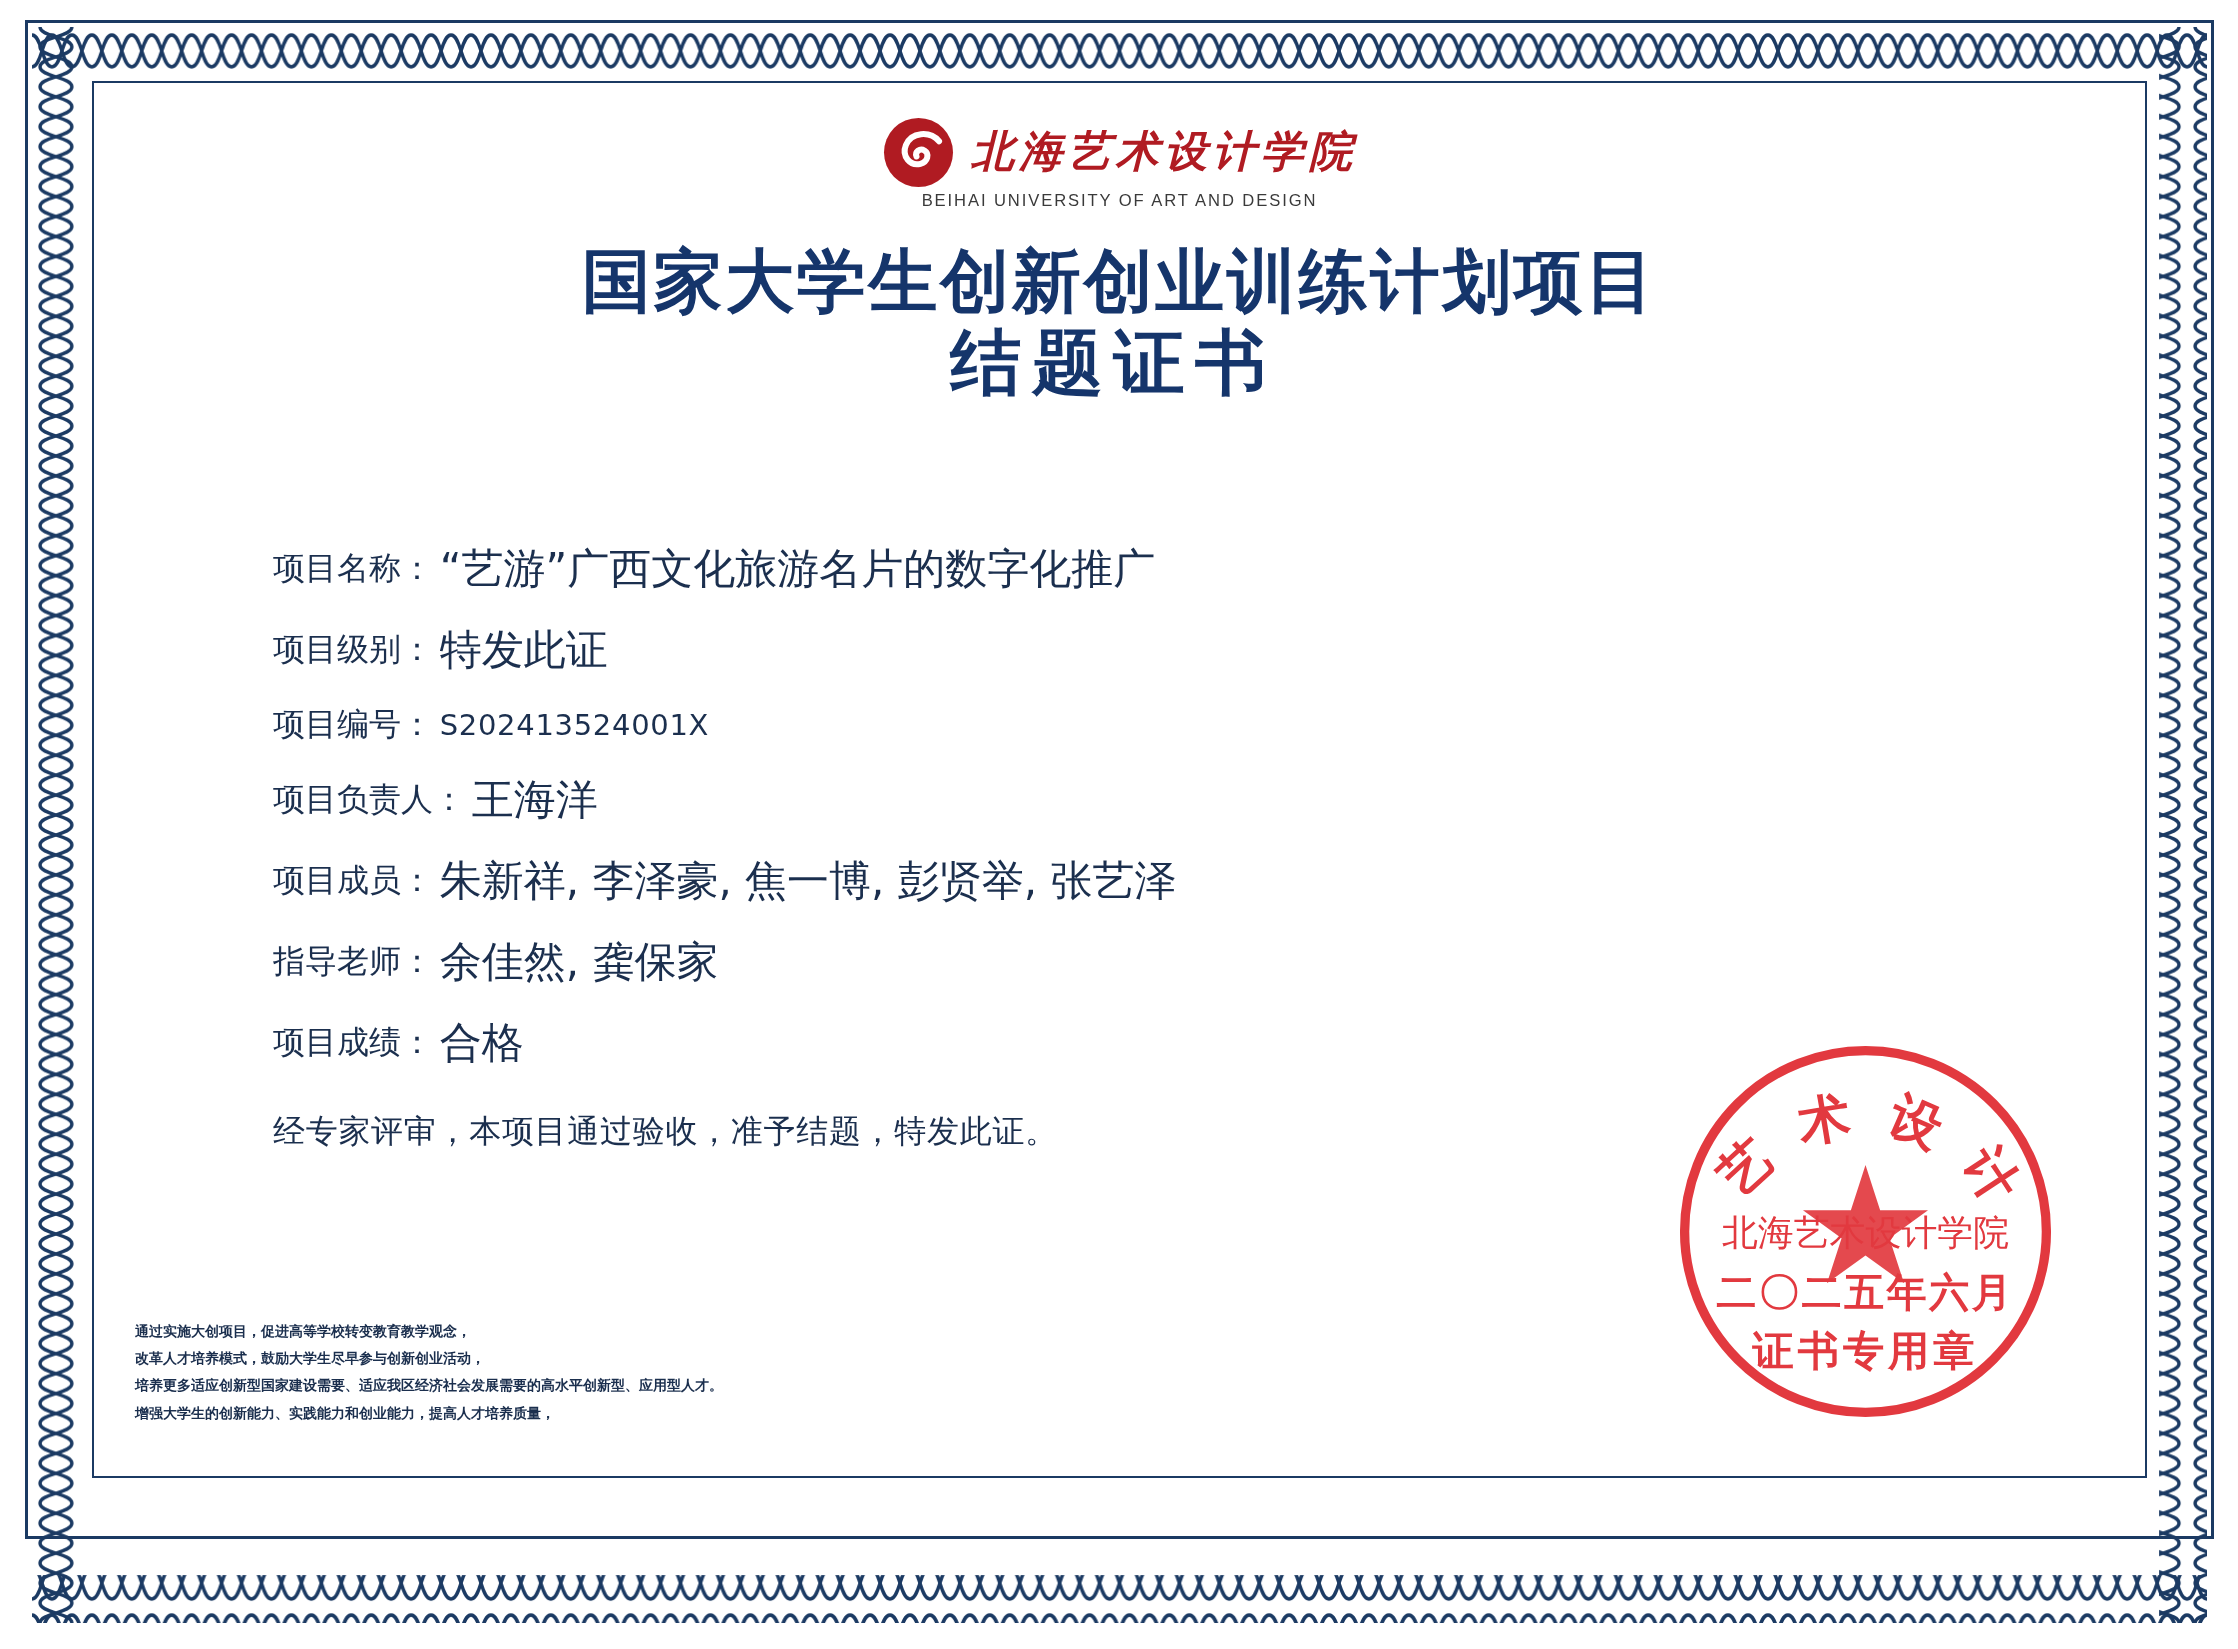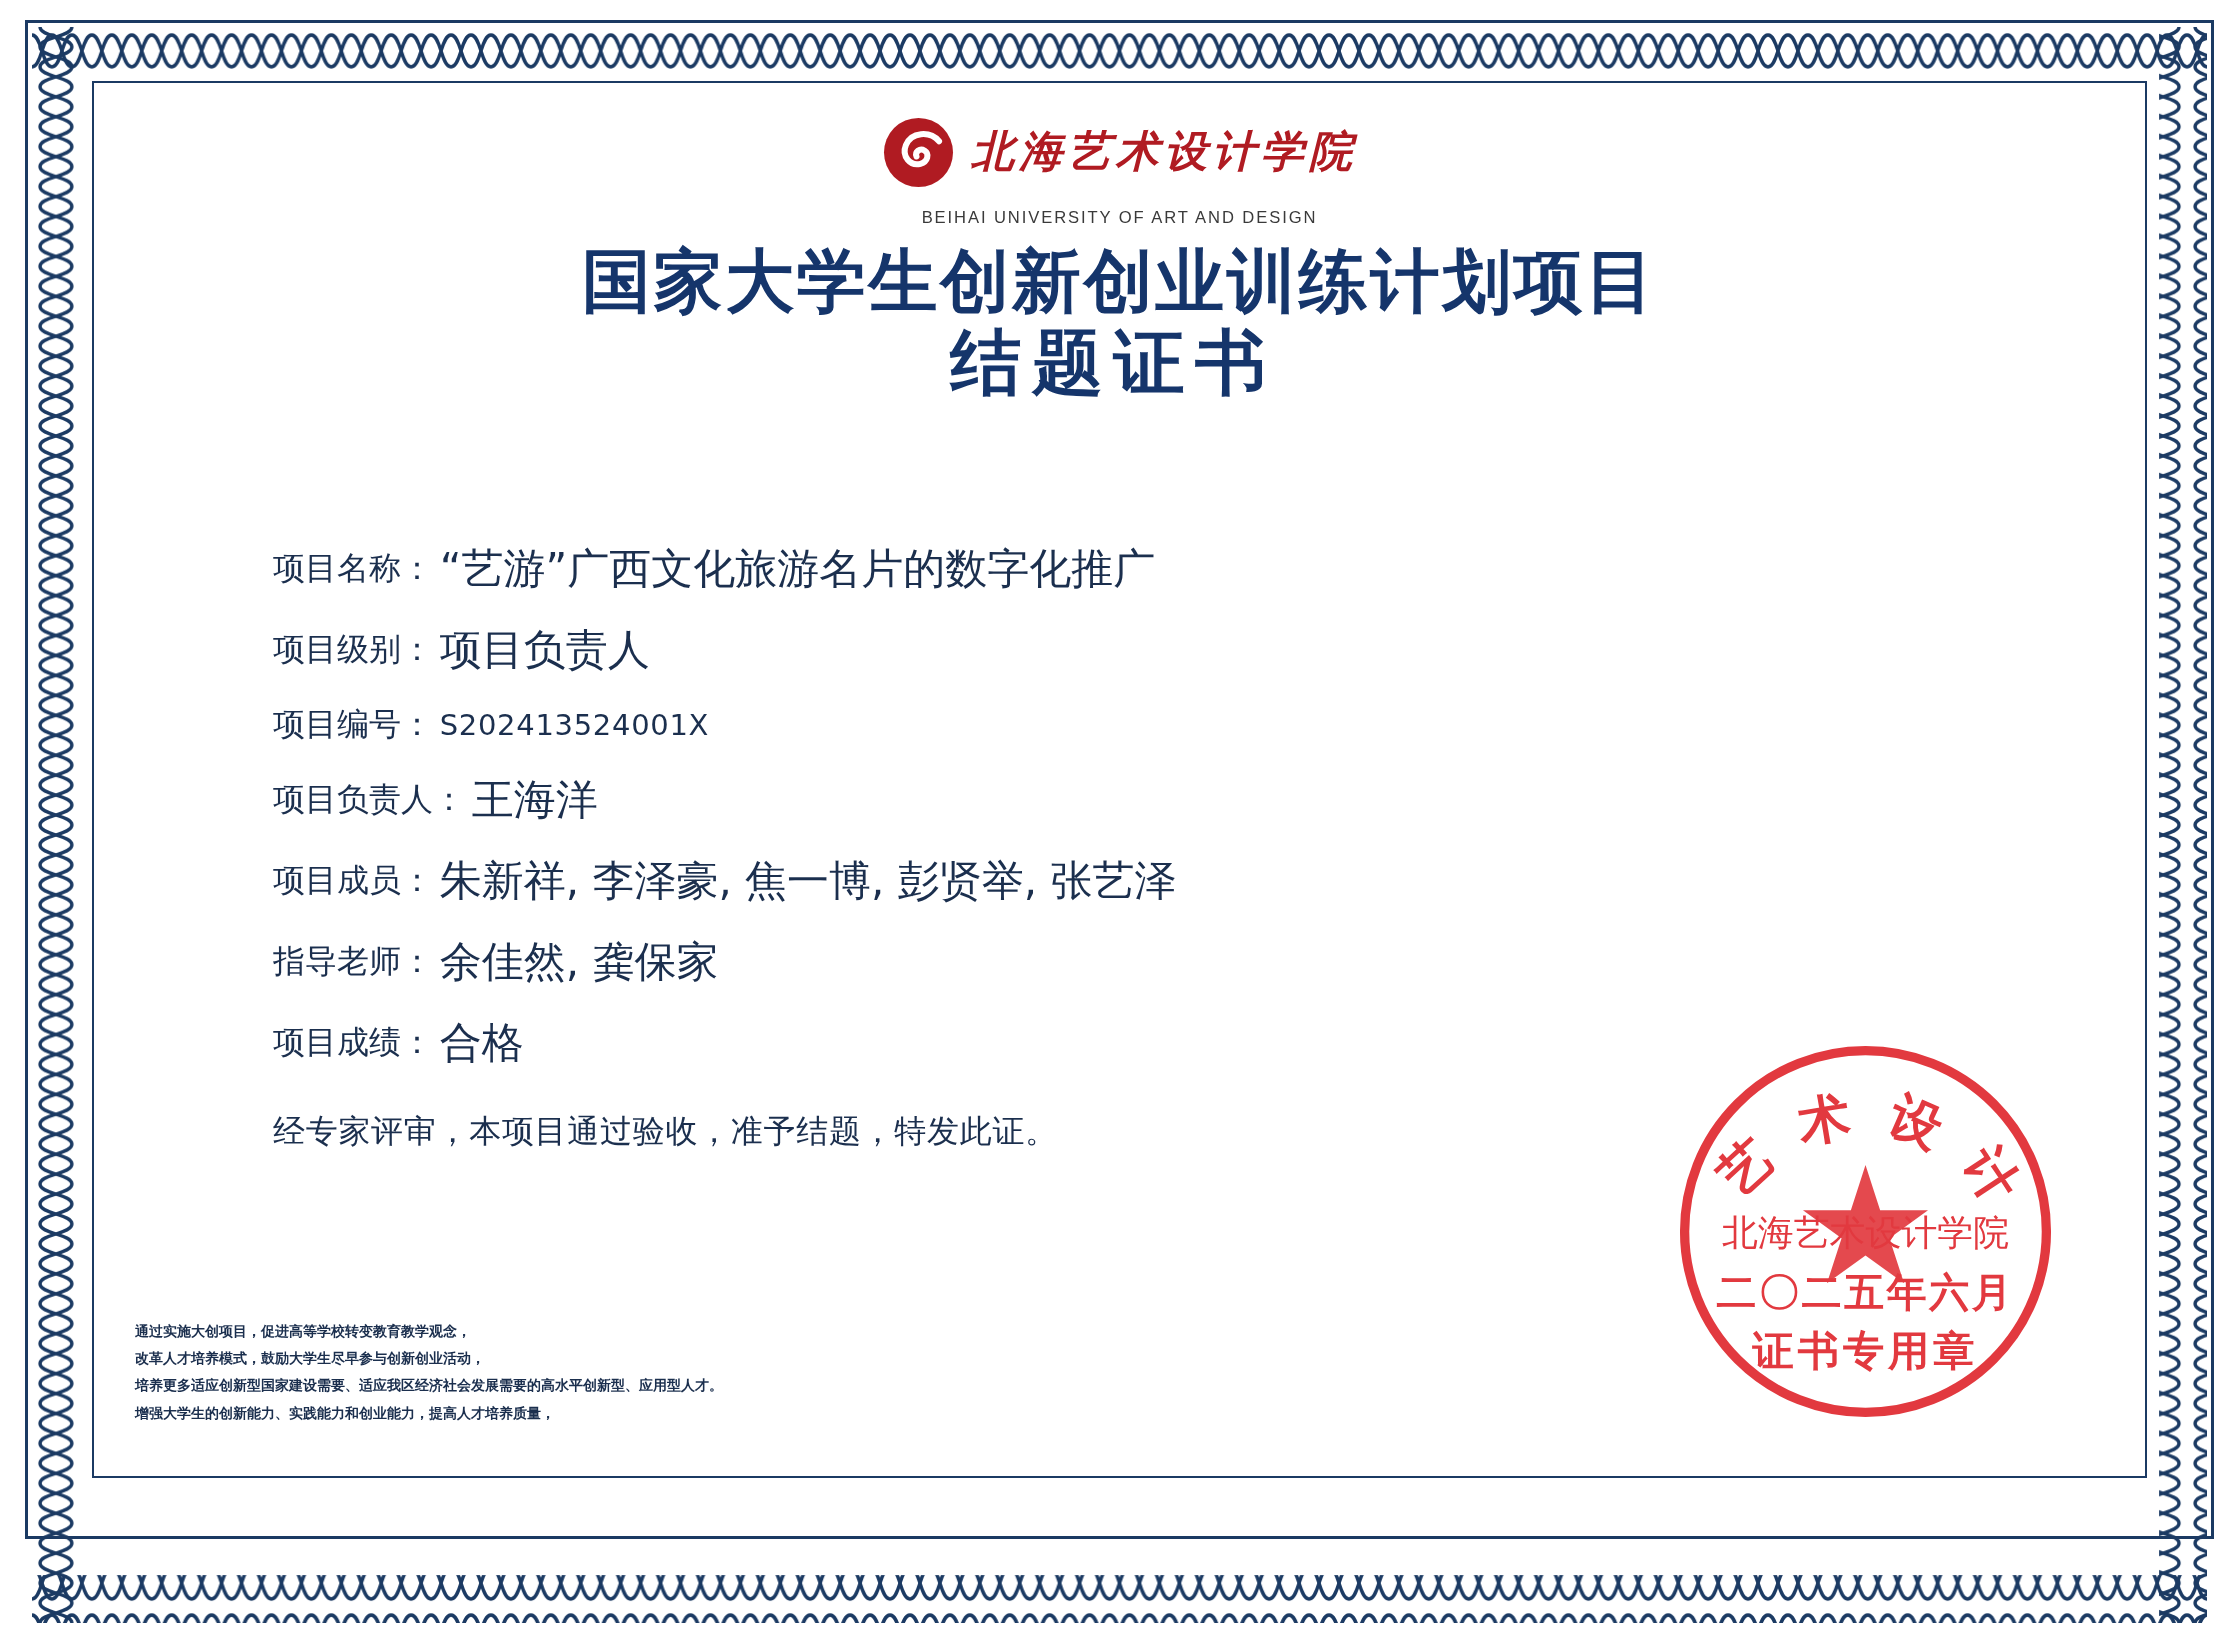--- a/index.html
+++ b/index.html
@@ -85,21 +85,21 @@
   .logo-cn {
     font-family: "DejaVu Serif", "Liberation Serif", serif;
     font-size: 43px;
     font-weight: bold;
     color: #b01b22;
     letter-spacing: 5.3px;
     font-style: italic;
     white-space: nowrap;
   }
   .logo-en {
-    margin-top: 20px;
+    margin-top: 3px;
     font-size: 16.6px;
     letter-spacing: 1.9px;
     color: #3a3a3a;
     font-family: "Liberation Sans", sans-serif;
     white-space: nowrap;
   }
 
   
   .title-main {
     position: absolute;
@@ -235,21 +235,21 @@
 
     <div class="fields">
 
       <div class="field-row">
         <span class="field-label">项目名称：</span>
         <span class="field-value">“艺游”广西文化旅游名片的数字化推广</span>
       </div>
 
       <div class="field-row">
         <span class="field-label">项目级别：</span>
-        <span class="field-value">项目负责人</span>
+        <span class="field-value">特发此证</span>
       </div>
 
       <div class="field-row">
         <span class="field-label">项目编号：</span>
         <span class="field-value mono">S202413524001X</span>
       </div>
 
       <div class="field-row">
         <span class="field-label">项目负责人：</span>
         <span class="field-value">王海洋</span>

